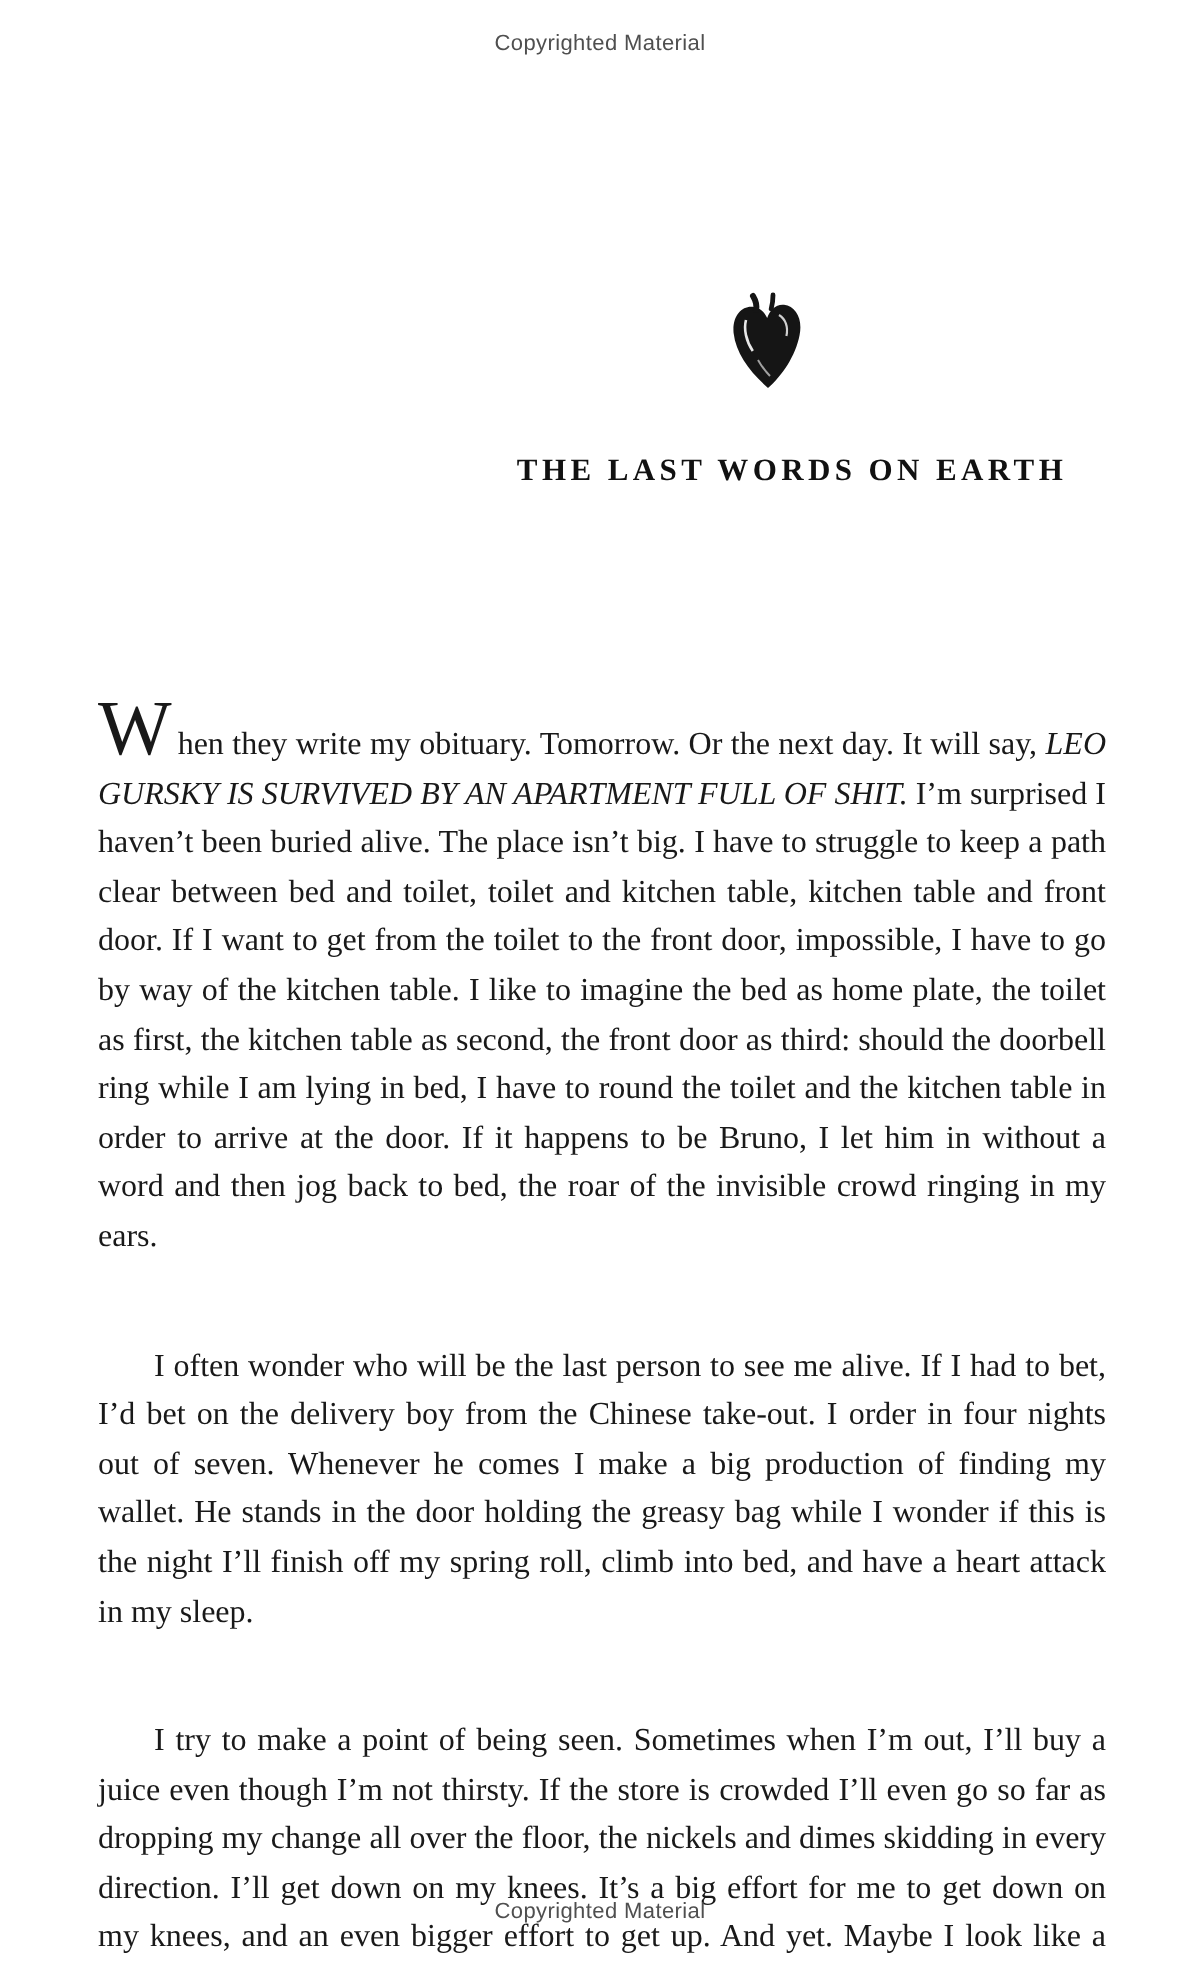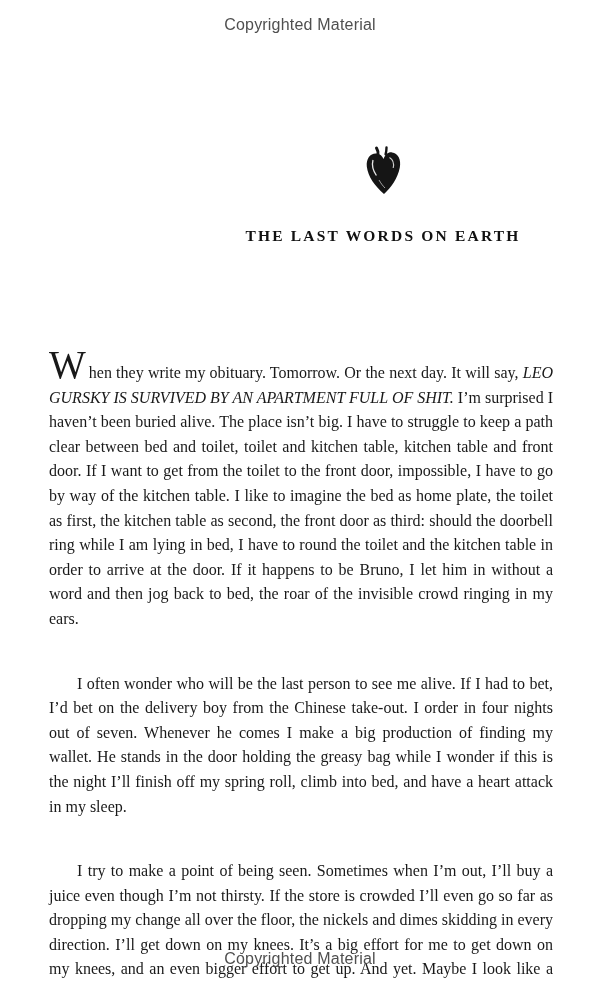--- a/index.html
+++ b/index.html
@@ -12,36 +12,36 @@
     overflow: hidden;
   }
   .page {
     position: absolute; inset: 0;
     background: #ffffff;
   }
   .notice {
     position: absolute; left: 0; width: 600px;
     text-align: center;
     font-family: "Liberation Sans", sans-serif;
-    font-size: 16px;
+    font-size: 11px;
     color: #4f4f4f;
     letter-spacing: 0.2px;
   }
   .notice-top { top: 16px; }
   .notice-bottom { top: 950px; }
   .ornament {
     position: absolute;
     top: 145px; left: 383px;
     transform: translateX(-50%);
     width: 40px; height: 52px;
     line-height: 0;
   }
   .chapter-title {
     position: absolute;
-    top: 227px; left: 383px;
+    top: 227px; left: 396px;
     transform: translateX(-50%);
     white-space: nowrap;
     font-family: "Liberation Serif", serif;
     font-size: 15.5px;
     font-weight: bold;
     letter-spacing: 2.2px;
     color: #111111;
   }
   .body-block {
     position: absolute;

